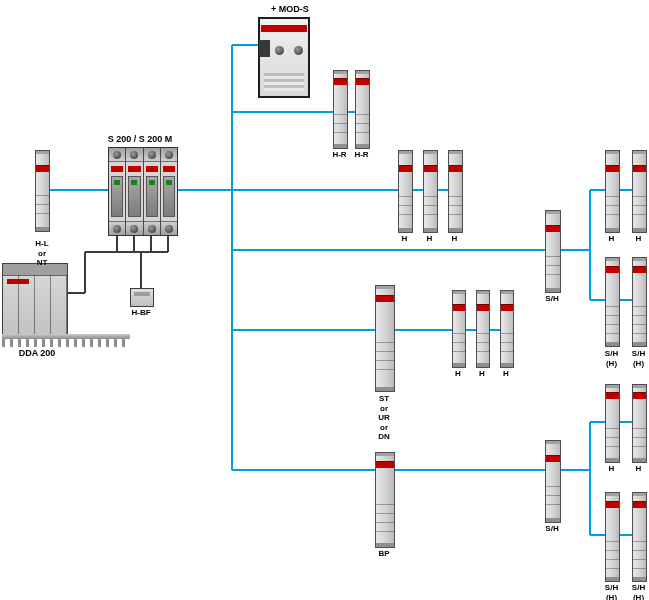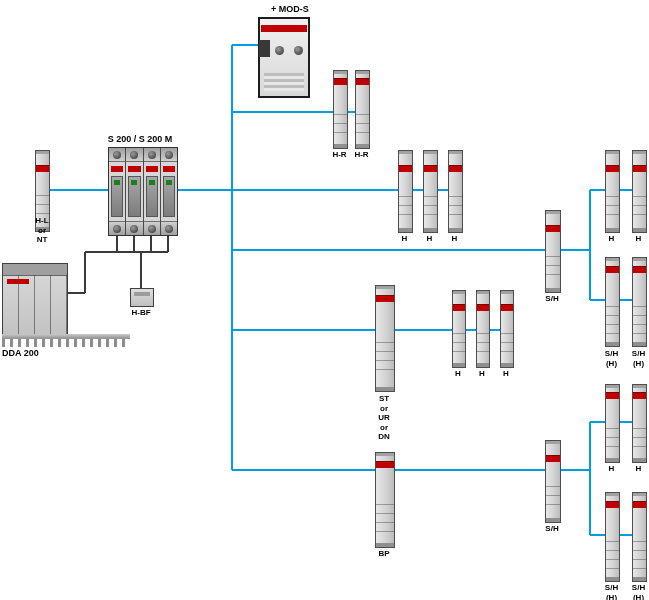--- a/index.html
+++ b/index.html
@@ -161,27 +161,27 @@
   <div class="acc red-high" style="left:632px;top:492px;width:13px;height:88px"></div>
 
   <div class="lbl big" style="left:252px;top:4px;width:76px">
     <span class="ln">+ MOD-S</span>
   </div>
 
   <div class="lbl big" style="left:94px;top:134px;width:92px">
     <span class="ln">S 200 / S 200 M</span>
   </div>
 
-  <div class="lbl" style="left:27px;top:216px;width:30px">
+  <div class="lbl" style="left:27px;top:239px;width:30px">
     <span class="ln">H-L</span>
     <span class="ln">or</span>
     <span class="ln">NT</span>
   </div>
 
-  <div class="lbl big" style="left:2px;top:348px;width:70px;text-align:left">
+  <div class="lbl big" style="left:2px;top:348px;width:70px;text-align:center">
     <span class="ln">DDA 200</span>
   </div>
 
   <div class="lbl" style="left:127px;top:308px;width:28px">
     <span class="ln">H-BF</span>
   </div>
 
   <div class="lbl" style="left:326px;top:150px;width:27px">
     <span class="ln">H-R</span>
   </div>

